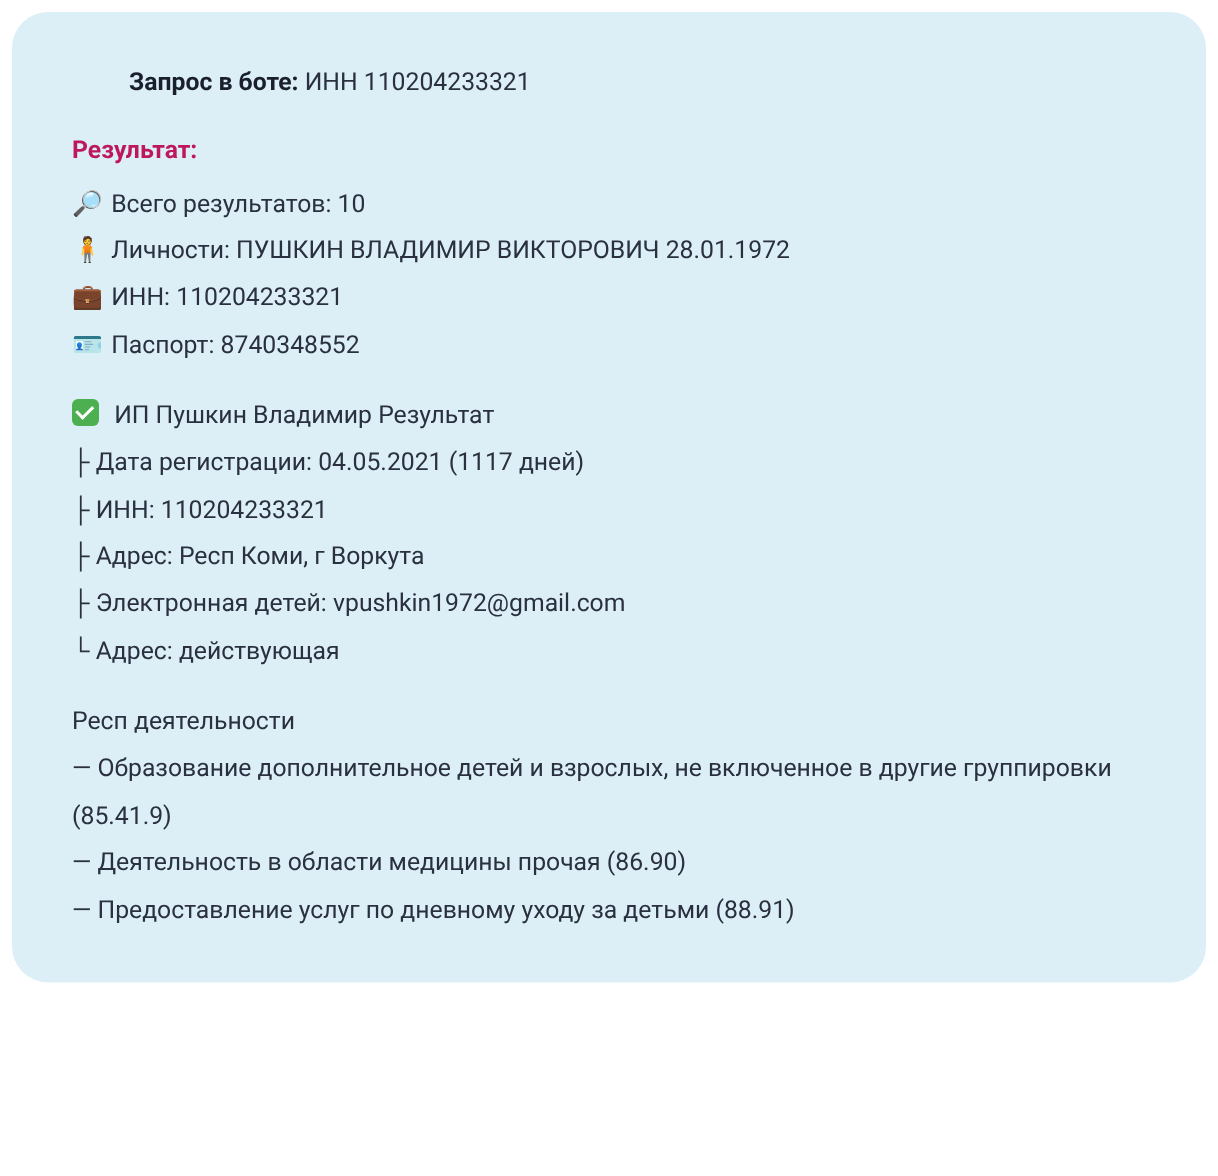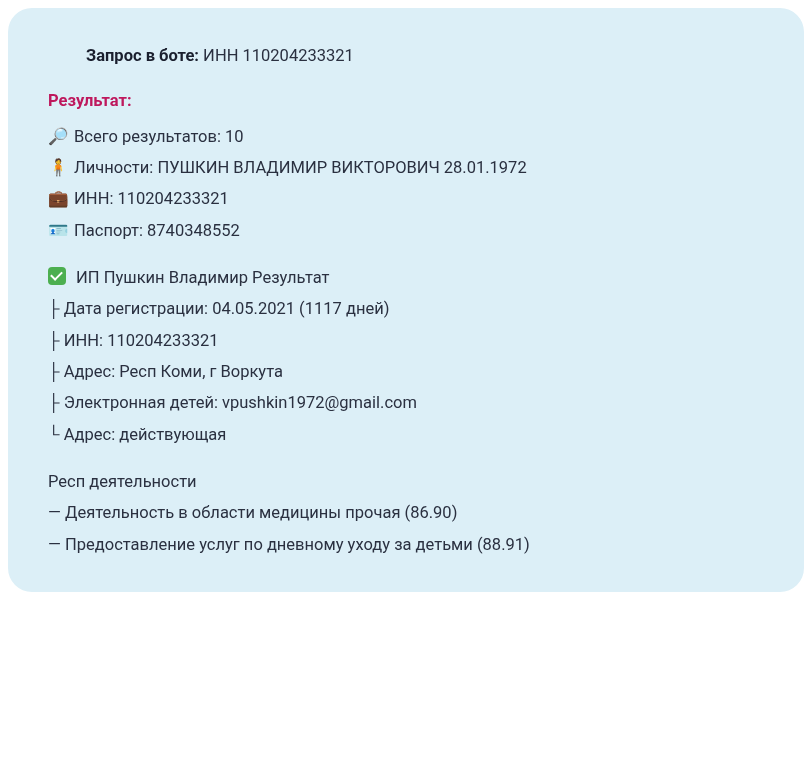--- a/index.html
+++ b/index.html
@@ -136,17 +136,18 @@
       <span>vpushkin1972@gmail.com</span>
     </div>
     <div class="info-line tree-line-last">
       <span>Адрес:</span>
       <span>действующая</span>
     </div>
   </div>
 
   <div class="section-gap">
     <div>Респ деятельности</div>
+    <div class="activity-line">Образование дополнительное детей и взрослых, не включенное в другие группировки (85.41.9)</div>
     <div class="activity-line">Деятельность в области медицины прочая (86.90)</div>
     <div class="activity-line">Предоставление услуг по дневному уходу за детьми (88.91)</div>
   </div>
 
 </div>
 
 </body></html>

